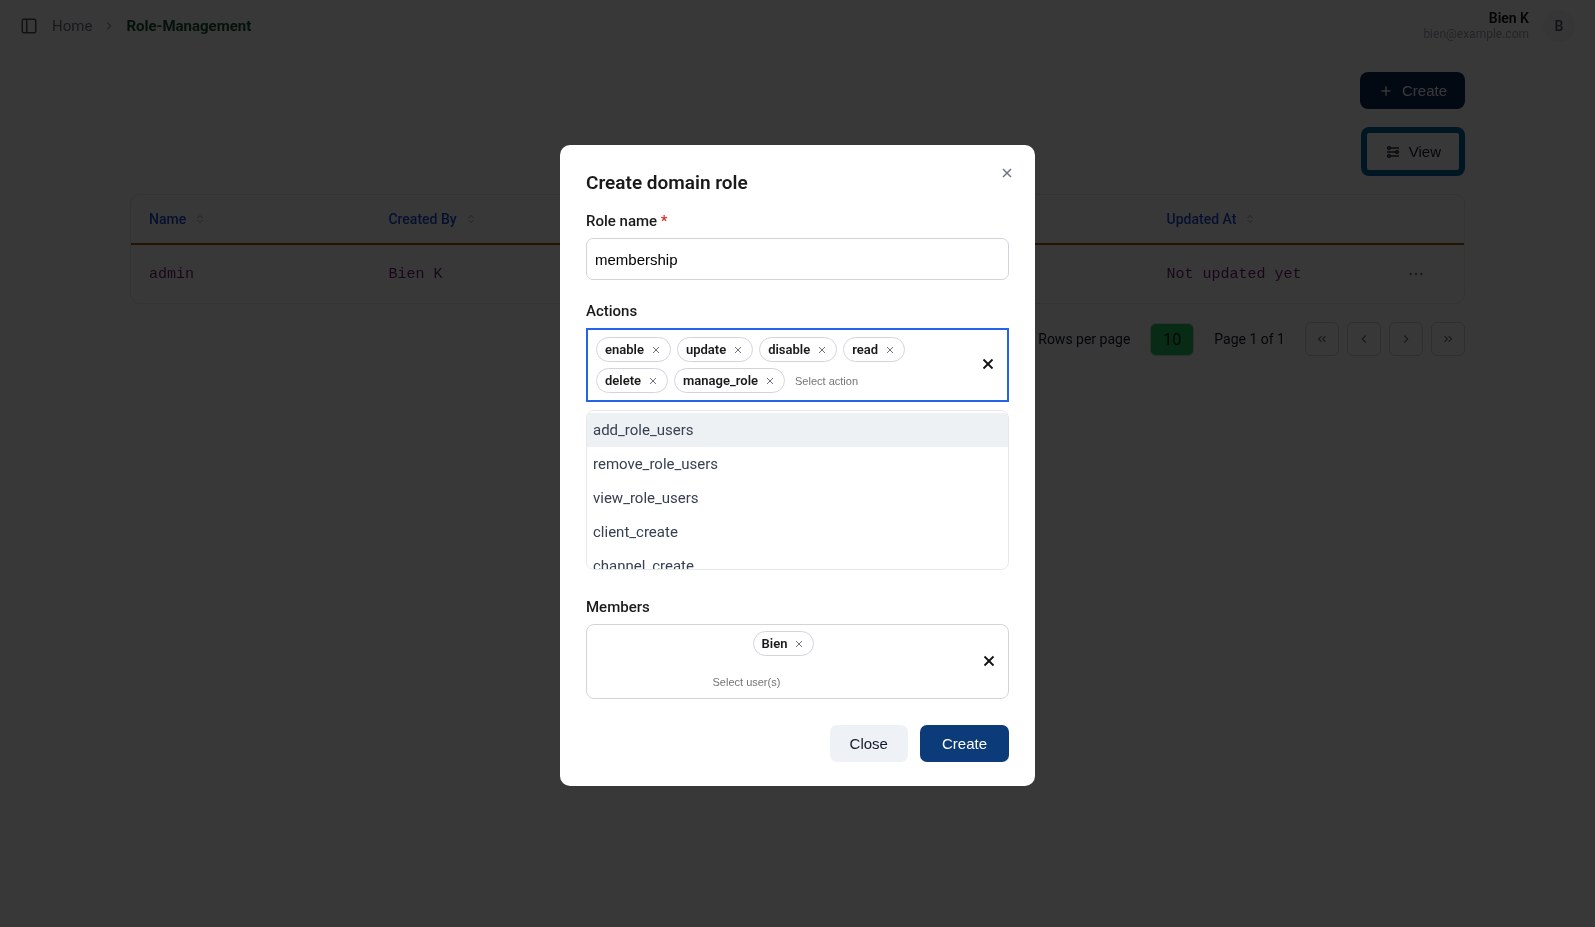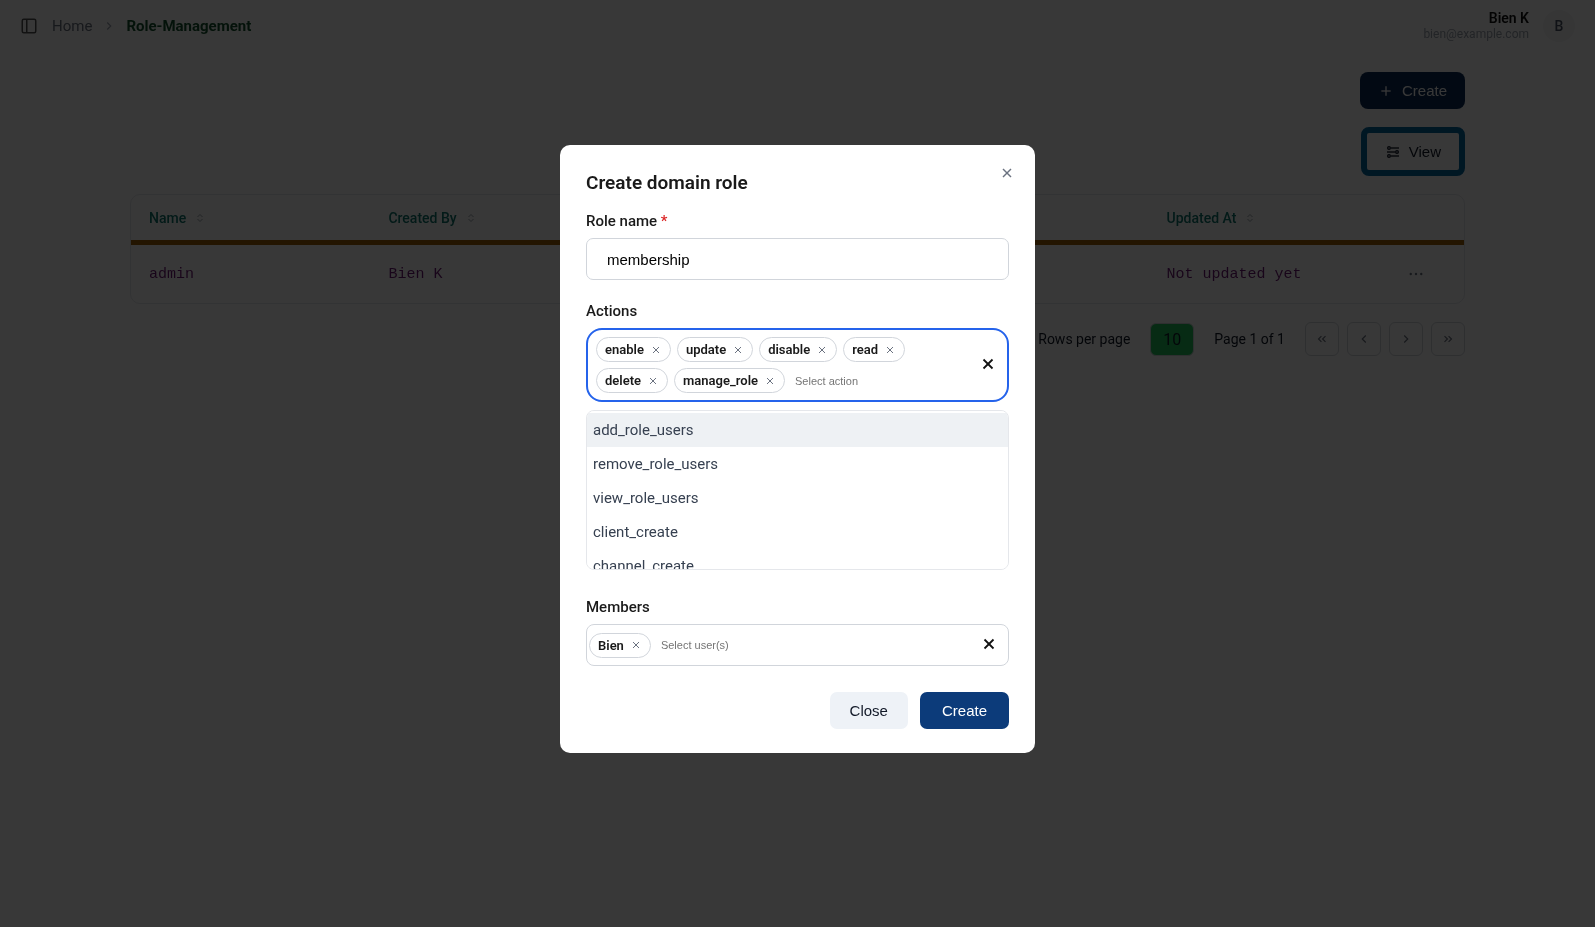--- a/index.html
+++ b/index.html
@@ -66,22 +66,22 @@
     background: #fff;
   }
   .thead-row, .tbody-row {
     display: grid;
     grid-template-columns: 1.2fr 1.3fr 1.3fr 1.3fr 1.1fr 60px;
     align-items: center;
     padding: 0 18px;
   }
   .thead-row {
     height: 50px;
-    font-size: 14px; font-weight: 500; color: #0f766e;
-    border-bottom: 5px solid #a16207;
+    font-size: 14px; font-weight: 500; color: #1d4ed8;
+    border-bottom: 2px solid #a16207;
   }
   .th { display: flex; align-items: center; gap: 8px; }
   .sort-icon { width: 12px; height: 12px; color: #9ca3af; }
   .tbody-row { height: 58px; font-size: 15px; color: #701a75; font-family: Liberation Mono, monospace; }
   .row-actions { display: flex; justify-content: center; color: #6b7280; }
 
   
   .pagination {
     margin-top: 18px;
     display: flex; justify-content: flex-end; align-items: center;
@@ -121,40 +121,41 @@
     position: absolute; top: 16px; right: 16px;
     width: 24px; height: 24px;
     display: flex; align-items: center; justify-content: center;
     cursor: pointer; color: #6b7280;
   }
   .field-label { font-size: 15px; font-weight: 500; margin-bottom: 8px; }
   .req { color: #dc2626; }
   .text-input {
     width: 100%; height: 42px;
     border: 1px solid #d1d5db; border-radius: 7px;
-    padding: 0 20px; font-size: 15px;
+    padding: 0 8px; font-size: 15px;
     background: #fff;
   }
   .field-gap { height: 22px; }
 
   .multiselect {
-    border: 2px solid #2563eb; border-radius: 16px;
+    border: 2px solid #2563eb; border-radius: 0;
     padding: 7px 36px 7px 8px;
     display: flex; flex-wrap: wrap; gap: 6px;
     position: relative;
     min-height: 44px;
     align-items: center;
   }
   .multiselect-plain {
     border: 1px solid #d1d5db; border-radius: 8px;
-    padding: 6px 36px 6px 2px;
-    display: flex; flex-wrap: wrap; gap: 6px;
+    padding: 6px 36px 6px 8px;
+    display: flex; flex-wrap: wrap; gap: 16px;
     position: relative;
     min-height: 42px;
     align-items: center;
+    flex-direction: column;
   }
   .chip {
     display: inline-flex; align-items: center; gap: 6px;
     padding: 4px 8px;
     border: 1px solid #d1d5db;
     border-radius: 999px;
     font-size: 13px; font-weight: 600;
     background: #fff;
   }
   .chip-x { width: 12px; height: 12px; color: #6b7280; cursor: pointer; }

